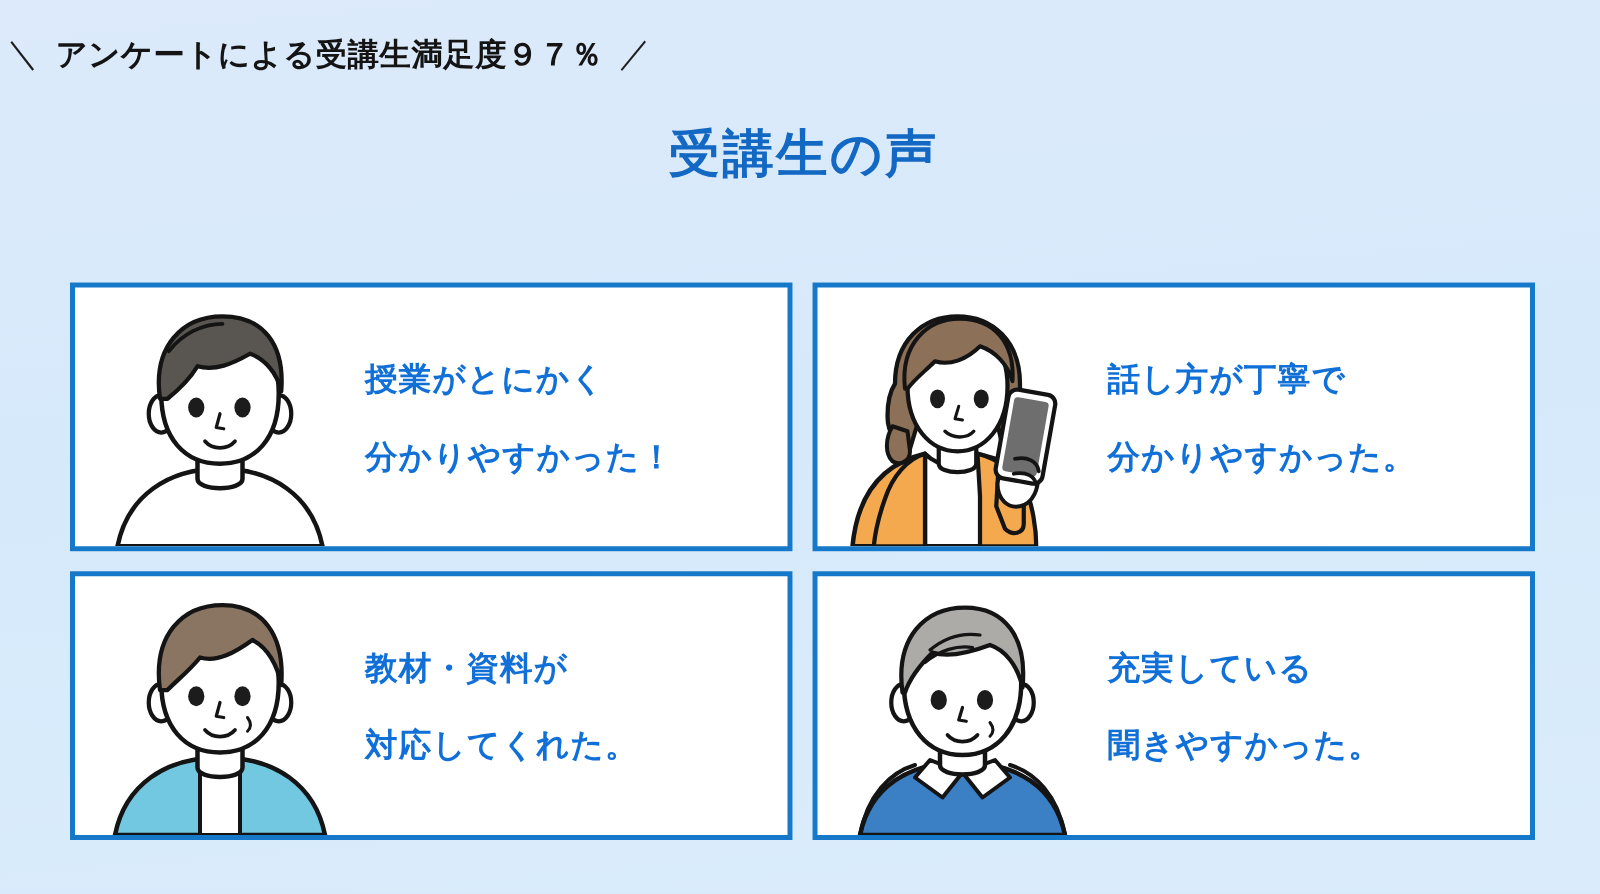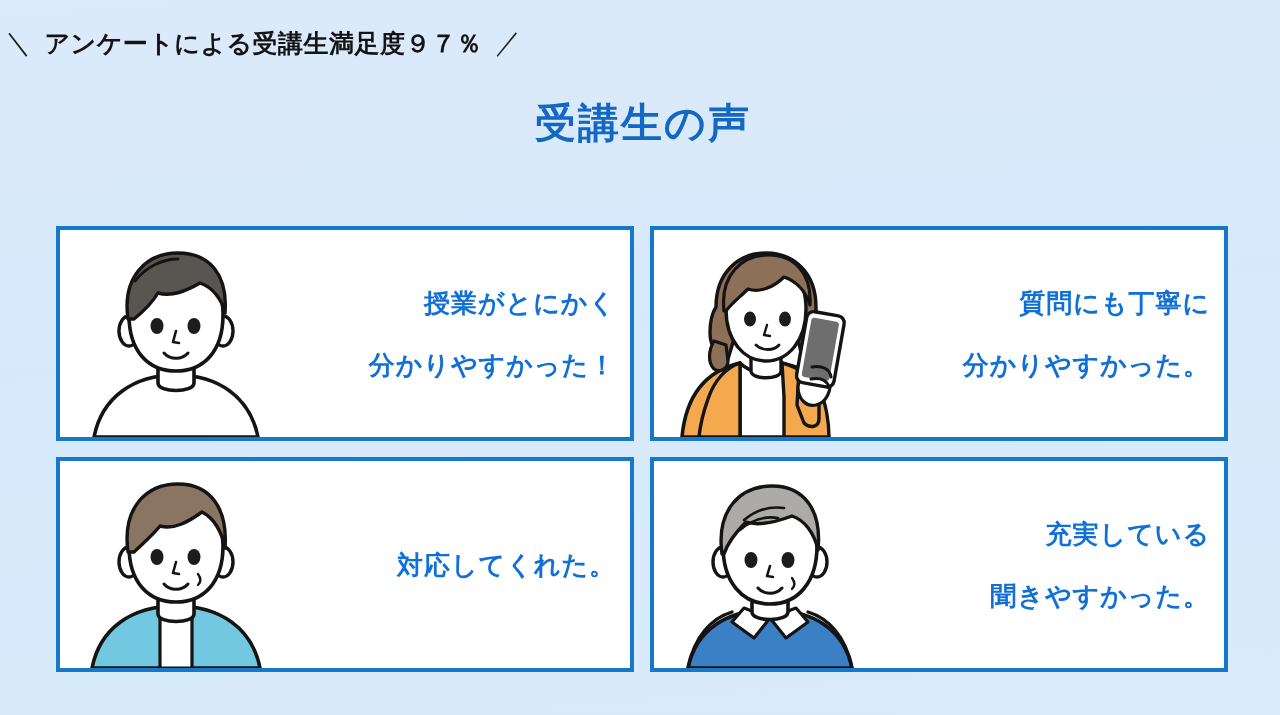--- a/index.html
+++ b/index.html
@@ -92,21 +92,21 @@
     display: flex;
     align-items: flex-end;
     justify-content: center;
     overflow: hidden;
   }
   .card-avatar svg {
     display: block;
   }
   .card-quote {
     flex: 1 1 auto;
-    text-align: right;
+    text-align: left;
     color: #1170d8;
     font-size: 26px;
     font-weight: bold;
     line-height: 1;
     letter-spacing: 1px;
     padding-right: 14px;
   }
   .quote-line {
     display: block;
     white-space: nowrap;
@@ -198,21 +198,21 @@
           <g transform="rotate(10 152 110)">
             <rect x="134" y="66" width="38" height="72" rx="7" ry="7" fill="#ffffff" stroke="#141414" stroke-width="3.4"></rect>
             <rect x="139" y="72" width="28" height="60" rx="3" ry="3" fill="#6e6e6e"></rect>
           </g>
 
           <path d="M146 120 C156 118 164 122 165 130" fill="none" stroke="#141414" stroke-width="3" stroke-linecap="round"></path>
           <path d="M145 132 C155 130 162 134 163 141" fill="none" stroke="#141414" stroke-width="3" stroke-linecap="round"></path>
         </svg>
       </div>
       <div class="card-quote">
-        <span class="quote-line">質問にも丁寧に</span>
+        <span class="quote-line">話し方が丁寧で</span>
         <span class="quote-line">分かりやすかった。</span>
       </div>
     </div>
 
     <div class="card">
       <div class="card-avatar">
         <svg width="208" height="190" viewBox="0 0 208 190" aria-hidden="true">
 
           <path d="M20 190 C28 150 60 128 104 128 C148 128 180 150 188 190 Z" fill="#72c8e0" stroke="#141414" stroke-width="3.6" stroke-linejoin="round"></path>
 
@@ -232,20 +232,21 @@
           <ellipse cx="122" cy="79" rx="6.5" ry="8" fill="#1c1c1c"></ellipse>
 
           <path d="M104 84 L101 95 L107 96" fill="none" stroke="#141414" stroke-width="2.6" stroke-linecap="round" stroke-linejoin="round"></path>
 
           <path d="M92 106 C98 113 110 113 116 106" fill="none" stroke="#141414" stroke-width="3" stroke-linecap="round"></path>
 
           <path d="M126 96 C129 100 129 104 126 107" fill="none" stroke="#141414" stroke-width="2.4" stroke-linecap="round"></path>
         </svg>
       </div>
       <div class="card-quote">
+        <span class="quote-line">教材・資料が</span>
         <span class="quote-line">対応してくれた。</span>
       </div>
     </div>
 
     <div class="card">
       <div class="card-avatar">
         <svg width="208" height="190" viewBox="0 0 208 190" aria-hidden="true">
 
           <path d="M22 190 C30 152 60 132 104 132 C148 132 178 152 186 190 Z" fill="#3b80c4" stroke="#141414" stroke-width="3.6" stroke-linejoin="round"></path>
 

